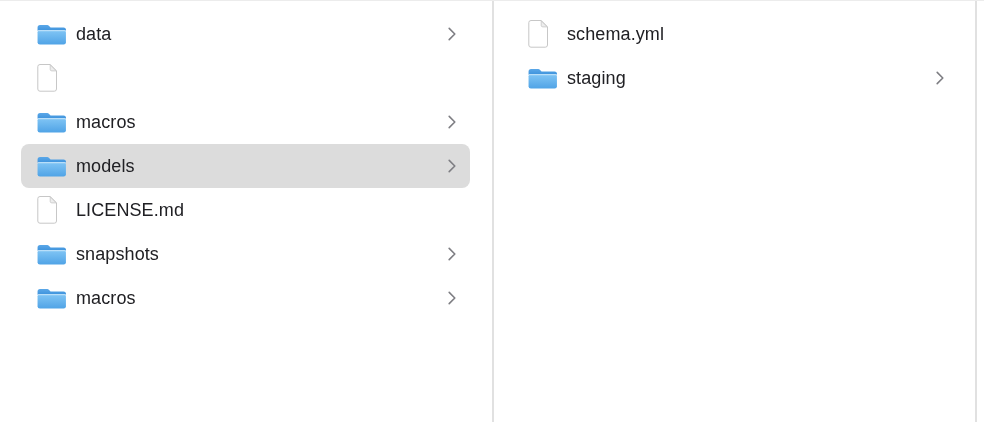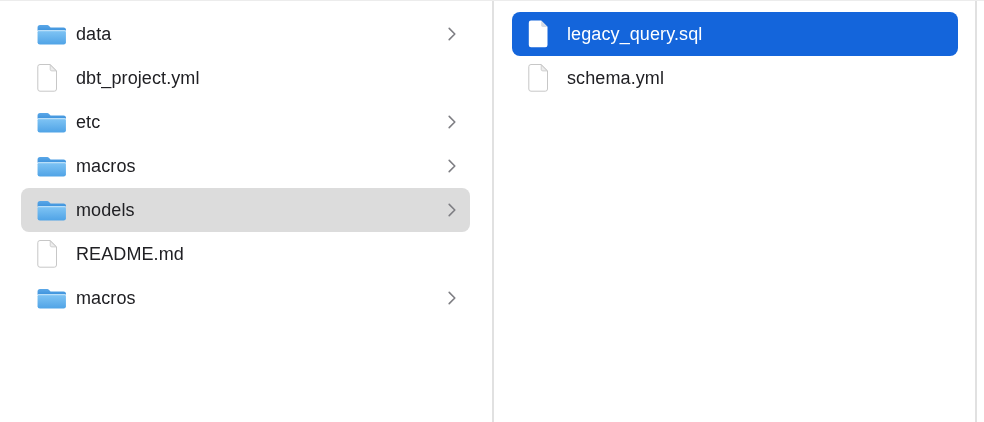--- a/index.html
+++ b/index.html
@@ -83,36 +83,22 @@
           </svg>
         </span>
     </div>
 
     <div class="row">
       <span class="icon-cell">
           <svg width="24" height="30">
             <use href="#icon-file"></use>
           </svg>
         </span>
-      <span class="label">dbt_project.yml</span>
-    </div>
-
-    <div class="row">
-      <span class="icon-cell">
-          <svg width="31" height="25">
-            <use href="#icon-folder"></use>
-          </svg>
-        </span>
-      <span class="label">etc</span>
-      <span class="chevron">
-          <svg width="10" height="16">
-            <use href="#icon-chevron"></use>
-          </svg>
-        </span>
-    </div>
+    </div>
+
 
 
     <div class="row">
       <span class="icon-cell">
           <svg width="31" height="25">
             <use href="#icon-folder"></use>
           </svg>
         </span>
       <span class="label">macros</span>
       <span class="chevron">
@@ -135,23 +121,36 @@
           </svg>
         </span>
     </div>
 
     <div class="row">
       <span class="icon-cell">
           <svg width="24" height="30">
             <use href="#icon-file"></use>
           </svg>
         </span>
-      <span class="label">README.md</span>
-    </div>
-
+      <span class="label">LICENSE.md</span>
+    </div>
+
+    <div class="row">
+      <span class="icon-cell">
+          <svg width="31" height="25">
+            <use href="#icon-folder"></use>
+          </svg>
+        </span>
+      <span class="label">snapshots</span>
+      <span class="chevron">
+          <svg width="10" height="16">
+            <use href="#icon-chevron"></use>
+          </svg>
+        </span>
+    </div>
 
     <div class="row">
       <span class="icon-cell">
           <svg width="31" height="25">
             <use href="#icon-folder"></use>
           </svg>
         </span>
       <span class="label">macros</span>
       <span class="chevron">
           <svg width="10" height="16">
@@ -159,38 +158,43 @@
           </svg>
         </span>
     </div>
 
   </div>
 
   <div class="divider"></div>
 
   <div class="col col-right">
 
-    <div class="row sel-active">
-      <span class="icon-cell">
-          <svg width="24" height="30">
-            <use href="#icon-file-selected"></use>
-          </svg>
-        </span>
-      <span class="label">legacy_query.sql</span>
-    </div>
 
     <div class="row">
       <span class="icon-cell">
           <svg width="24" height="30">
             <use href="#icon-file"></use>
           </svg>
         </span>
       <span class="label">schema.yml</span>
     </div>
 
+    <div class="row">
+      <span class="icon-cell">
+          <svg width="31" height="25">
+            <use href="#icon-folder"></use>
+          </svg>
+        </span>
+      <span class="label">staging</span>
+      <span class="chevron">
+          <svg width="10" height="16">
+            <use href="#icon-chevron"></use>
+          </svg>
+        </span>
+    </div>
 
   </div>
 
   <div class="divider"></div>
 
   <div class="col-spacer"></div>
 
 </div>
 
 </body></html>

